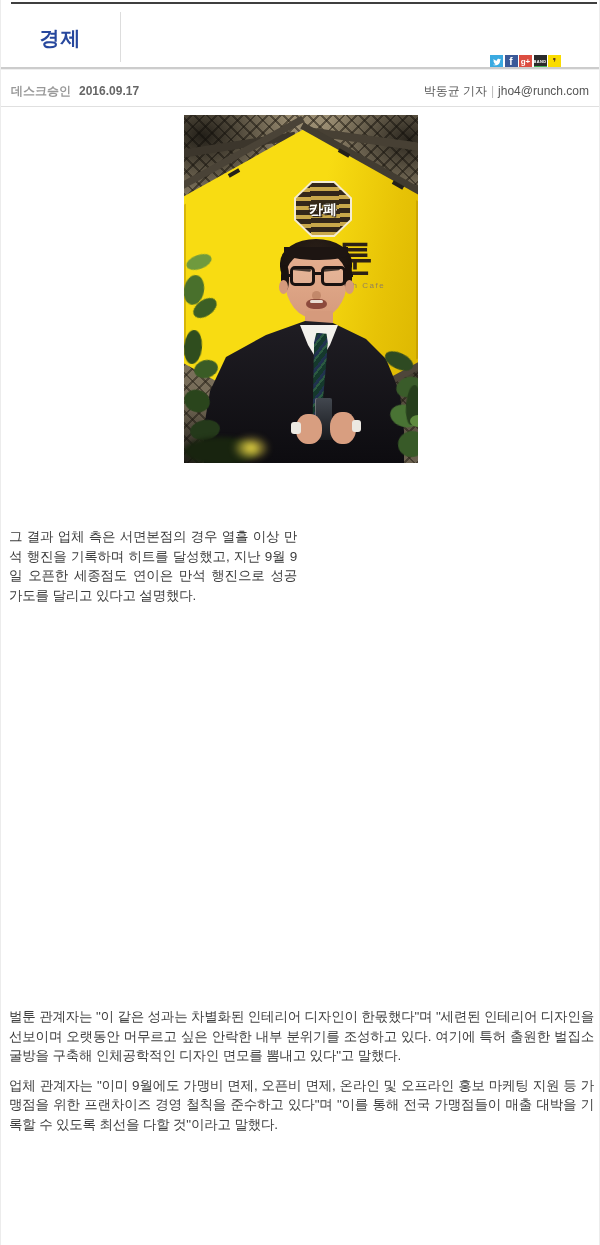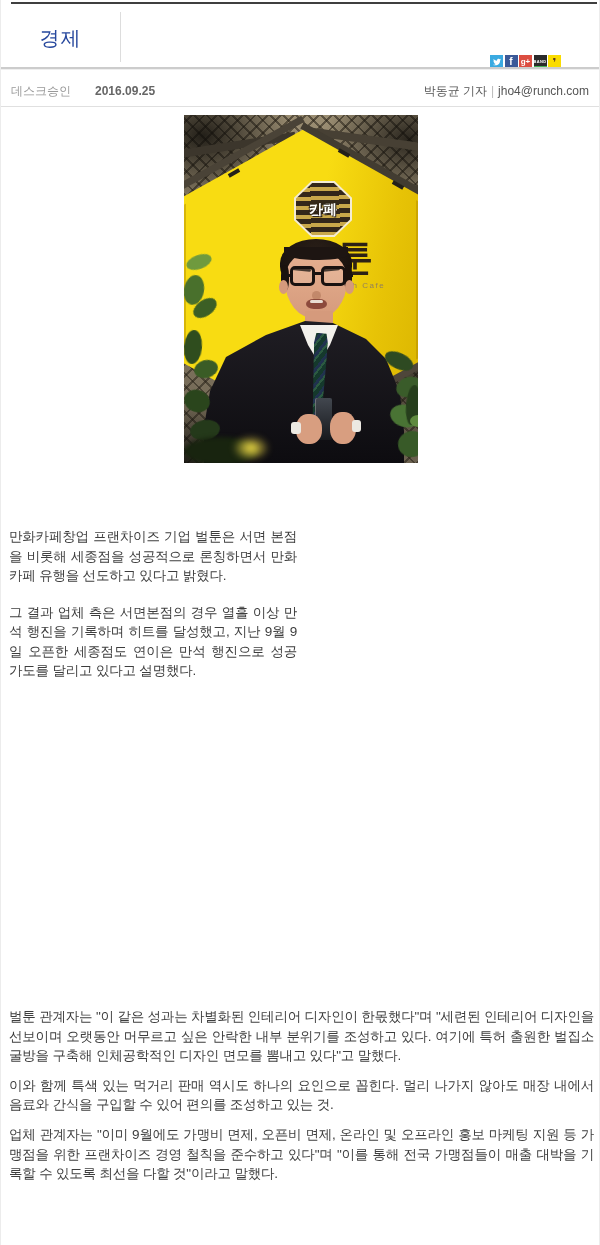--- a/index.html
+++ b/index.html
@@ -4,38 +4,38 @@
 <style>
   html,body{margin:0;padding:0;background:#fff;}
   body{width:600px;height:1245px;overflow:hidden;
        font-family:"Liberation Sans","DejaVu Sans",sans-serif;}
   .page{position:relative;width:600px;height:1245px;background:#fff;
         border-left:1px solid #ececec;border-right:1px solid #ececec;box-sizing:border-box;}
   
   .topline{position:absolute;left:10px;top:2px;width:586px;height:2px;background:#3f3f3f;}
   .category{position:absolute;left:0;top:12px;width:119px;height:52px;
             display:flex;align-items:center;justify-content:center;
-            color:#26479d;font-size:20px;font-weight:400;letter-spacing:1px;}
+            color:#26479d;font-size:20px;font-weight:700;letter-spacing:1px;}
   .vdiv{position:absolute;left:119px;top:12px;width:1px;height:50px;background:#ddd;}
   .title{position:absolute;left:127px;top:7px;width:468px;
          font-size:20px;font-weight:700;color:#161616;line-height:26px;letter-spacing:-0.6px;}
   .social{position:absolute;left:489px;top:55px;display:flex;gap:1.5px;}
   .sbtn{width:13px;height:13px;display:flex;align-items:center;justify-content:center;
         color:#fff;font-weight:700;font-size:8px;overflow:hidden;cursor:pointer;position:relative;}
   .sbtn svg{width:10px;height:10px;display:block;}
   .s-tw{background:#3aaae1;}
   .s-fb{background:#3b5998;font-size:10px;}
   .s-gp{background:#dc4e41;font-size:8px;}
   .s-bd{background:#2b2b2b;font-size:4px;letter-spacing:.3px;}
   .s-bd .stripe{position:absolute;left:0;bottom:0;width:100%;height:2.5px;background:#44b054;}
   .s-kk{background:#fadc00;color:#5f3c1e;font-size:11px;line-height:10px;}
   .hrule{position:absolute;left:0;top:67px;width:100%;height:2px;background:#cccccc;border-bottom:1px solid #efefef;}
   .byline{position:absolute;left:10px;right:10px;top:83px;height:16px;
           display:flex;justify-content:space-between;font-size:12px;color:#555;}
-  .byline .lab{color:#999;margin-right:24px;}
+  .byline .lab{color:#999;margin-right:8px;font-weight:bold;}
   .byline .date{color:#666;font-weight:600;}
   .byline .sep{color:#bbb;margin:0 4px;}
   .brule{position:absolute;left:0;top:106px;width:100%;height:1px;background:#e0e0e0;}
   
   .photo{position:absolute;left:183px;top:115px;width:234px;height:348px;overflow:hidden;
          background:
            repeating-linear-gradient(45deg, rgba(40,34,24,.55) 0 2px, transparent 2px 9px),
            repeating-linear-gradient(-45deg, rgba(40,34,24,.55) 0 2px, transparent 2px 9px),
            linear-gradient(#9a8d72,#6e6452);}
   .photo *{position:absolute;}
@@ -150,21 +150,21 @@
     </div>
     <div class="sbtn s-kk">
       <span>❜</span>
     </div>
   </div>
 
   <div class="hrule"></div>
 
   <div class="byline">
     <span>
-      <span class="lab">데스크승인</span><span class="date">2016.09.25</span>
+      <span class="lab">데스크승인</span><span class="date">2016.09.17</span>
     </span>
     <span>
       <span>박동균 기자</span><span class="sep">|</span><span>jho4@runch.com</span>
     </span>
   </div>
   <div class="brule"></div>
 
   <div class="photo">
     <div class="shade"></div>
     <div class="beam b1"></div>
@@ -225,22 +225,20 @@
     <div class="glow"></div>
     <div class="leaf" style="left:200px;top:238px;width:30px;height:16px;background:#2e4a22;transform:rotate(25deg);"></div>
     <div class="leaf" style="left:212px;top:262px;width:26px;height:20px;background:#3a5c2a;transform:rotate(-20deg);"></div>
     <div class="leaf" style="left:206px;top:290px;width:30px;height:22px;background:#497334;transform:rotate(15deg);"></div>
     <div class="leaf" style="left:222px;top:270px;width:14px;height:40px;background:#263e1c;transform:rotate(5deg);"></div>
     <div class="leaf" style="left:214px;top:316px;width:28px;height:26px;background:#385a28;transform:rotate(-10deg);"></div>
     <div class="leaf" style="left:226px;top:300px;width:16px;height:12px;background:#5f8a3f;"></div>
   </div>
 
   <div class="intro">
-    <p>만화카페창업 프랜차이즈 기업 벌툰은 서면 본점을 비롯해 세종점을 성공적으로 론칭하면서 만화카페 유행을 선도하고 있다고 밝혔다.</p>
     <p>그 결과 업체 측은 서면본점의 경우 열흘 이상 만석 행진을 기록하며 히트를 달성했고, 지난 9월 9일 오픈한 세종점도 연이은 만석 행진으로 성공 가도를 달리고 있다고 설명했다.</p>
   </div>
 
   <div class="bodytx">
     <p>벌툰 관계자는 "이 같은 성과는 차별화된 인테리어 디자인이 한몫했다"며 "세련된 인테리어 디자인을 선보이며 오랫동안 머무르고 싶은 안락한 내부 분위기를 조성하고 있다. 여기에 특허 출원한 벌집소굴방을 구축해 인체공학적인 디자인 면모를 뽐내고 있다"고 말했다.</p>
-    <p>이와 함께 특색 있는 먹거리 판매 역시도 하나의 요인으로 꼽힌다. 멀리 나가지 않아도 매장 내에서 음료와 간식을 구입할 수 있어 편의를 조성하고 있는 것.</p>
     <p>업체 관계자는 "이미 9월에도 가맹비 면제, 오픈비 면제, 온라인 및 오프라인 홍보 마케팅 지원 등 가맹점을 위한 프랜차이즈 경영 철칙을 준수하고 있다"며 "이를 통해 전국 가맹점들이 매출 대박을 기록할 수 있도록 최선을 다할 것"이라고 말했다.</p>
   </div>
 </div>
 
 </body></html>

